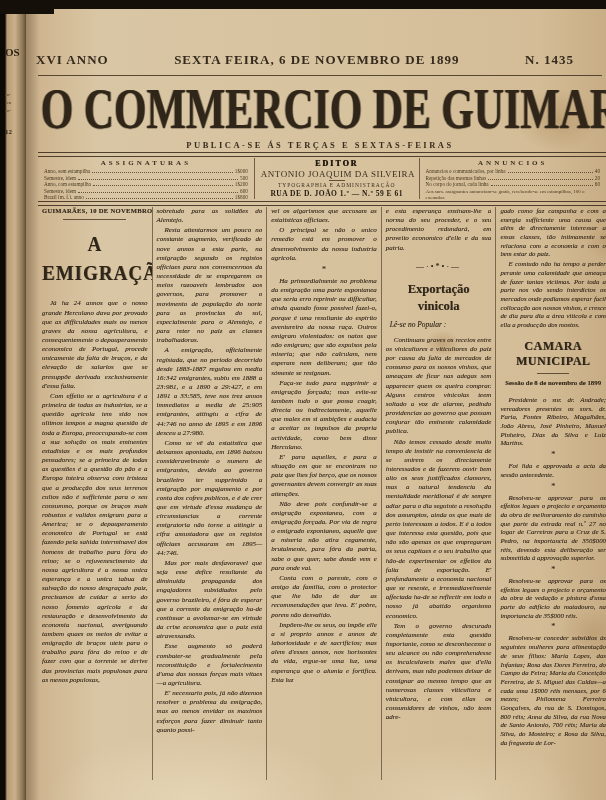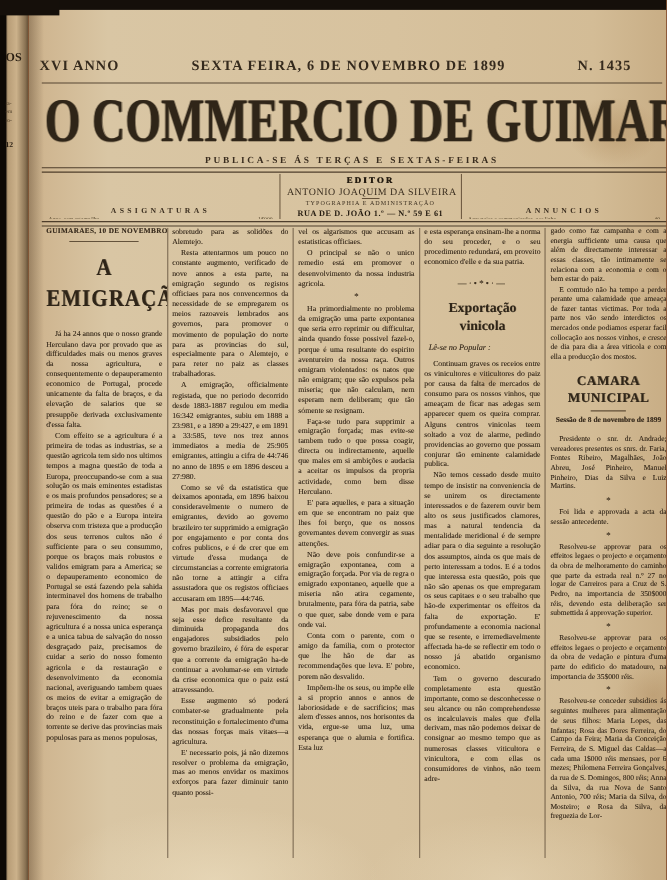--- a/index.html
+++ b/index.html
@@ -1,16 +1,16 @@
 <!DOCTYPE html>
 <html><head>
 <meta charset="utf-8">
 <style>
   html,body{margin:0;padding:0;background:#241b12;}
-  .page{position:relative;width:606px;height:800px;overflow:hidden;background:#c2410c;
+  .page{position:relative;width:606px;height:800px;overflow:hidden;background:#f0abfc;
         font-family:"Liberation Serif","DejaVu Serif",serif;color:#3b2e1f;}
   
   .left-strip{position:absolute;left:0;top:0;width:26px;height:100%;
     background:linear-gradient(90deg,#0d0905 0,#0d0905 5px,#b79c76 7px,#cbb18a 15px,#8a7354 23px,#5f4c33 26px);z-index:3;}
   .edge-frag{position:absolute;left:5px;color:#2a1f13;font-weight:bold;white-space:nowrap;}
   .edge-frag.big{font-size:11px;}
   .edge-frag.mid{font-size:7px;}
   .edge-frag.small{font-size:5px;font-weight:normal;color:#4a3a26;}
   .top-edge{position:absolute;left:0;top:0;width:100%;height:9px;background:#150f0a;z-index:4;}
   .corner-blot{position:absolute;left:0;top:0;width:54px;height:14px;background:#150f0a;z-index:4;}
@@ -38,40 +38,40 @@
   .subtitle{position:absolute;top:140px;left:0;right:16px;text-align:center;font-weight:bold;
     font-size:8.5px;letter-spacing:2.5px;color:#3a2d1f;}
   .drule{position:absolute;left:12px;right:24px;height:3px;
     border-top:1px solid rgba(55,40,25,.85);border-bottom:1px solid rgba(55,40,25,.85);}
   .drule-a{top:152px;} .drule-b{top:201px;}
   
   .info-row{position:absolute;top:158px;left:12px;right:24px;height:41px;display:flex;overflow:hidden;}
   .info-box{padding:1px 6px;box-sizing:border-box;overflow:hidden;}
   .info-box + .info-box{border-left:1px solid rgba(70,50,30,.7);}
   .sub-box{width:38%;} .editor-box{width:29%;text-align:center;} .ads-box{width:33%;}
-  .info-title{text-align:center;font-weight:bold;font-size:7px;letter-spacing:3px;margin-bottom:1px;margin-top:29px;}
+  .info-title{text-align:center;font-weight:bold;font-size:7px;letter-spacing:3px;margin-bottom:1px;}
   .info-line{display:flex;align-items:baseline;font-size:5.2px;line-height:1.25;color:#46381f;}
   .info-line .lbl{white-space:nowrap;}
   .info-line .lead{flex:1;border-bottom:1px dotted rgba(70,56,31,.8);margin:0 2px 1px;}
   .info-line .val{white-space:nowrap;}
   .ad-note{font-size:5px;line-height:1.2;color:#46381f;margin-top:1px;}
   .editor-label{font-weight:bold;font-size:8px;letter-spacing:2px;color:#241b10;
     text-shadow:.5px 0 0 #241b10;}
   .editor-name{font-size:9px;letter-spacing:.5px;margin-top:1px;white-space:nowrap;}
   .editor-dash{width:16px;margin:1px auto;border-top:1px solid rgba(70,50,30,.8);}
   .editor-office{font-size:5.5px;letter-spacing:1px;}
   .editor-address{font-size:7.5px;font-weight:bold;letter-spacing:.5px;margin-top:1px;
     color:#241b10;white-space:nowrap;}
   
   .columns{position:absolute;top:207px;left:12px;right:20px;bottom:20px;display:flex;overflow:hidden;}
   .col{flex:1 1 0;padding:0 4px;overflow:hidden;border-right:1px solid rgba(62,45,28,.6);
     font-size:7px;line-height:1.31;text-align:justify;
     text-shadow:0 0 .5px rgba(59,46,31,.55);}
   .col:last-child{border-right:none;font-size:6.8px;line-height:1.28;}
-  .blk.para{text-indent:8px;margin:0 0 1px;}
+  .blk.para{text-indent:8px;margin:0 0 1px;font-style:italic;}
   .blk.para.cont{text-indent:0;}
   .blk.dateline{font-weight:bold;font-size:6.6px;letter-spacing:.3px;text-align:left;margin-bottom:2px;white-space:nowrap;}
   .blk.rule{height:0;border-top:1px solid rgba(60,44,26,.75);width:60%;margin:3px auto 10px;}
   .blk.srule{height:0;border-top:1px solid rgba(60,44,26,.75);width:30%;margin:4px auto 5px;}
   .blk.headline{font-size:19px;font-weight:bold;text-align:center;letter-spacing:1px;
     margin:14px 0 16px;transform:scaleY(1.15);color:#2f2518;
     text-shadow:.7px 0 0 rgba(47,37,24,.5);}
   .blk.heading{font-size:12.5px;font-weight:bold;text-align:center;margin:8px 0 6px;color:#2f2518;
     text-shadow:.5px 0 0 rgba(47,37,24,.4);}
   .blk.heading2{font-size:12px;font-weight:bold;text-align:center;letter-spacing:.5px;

